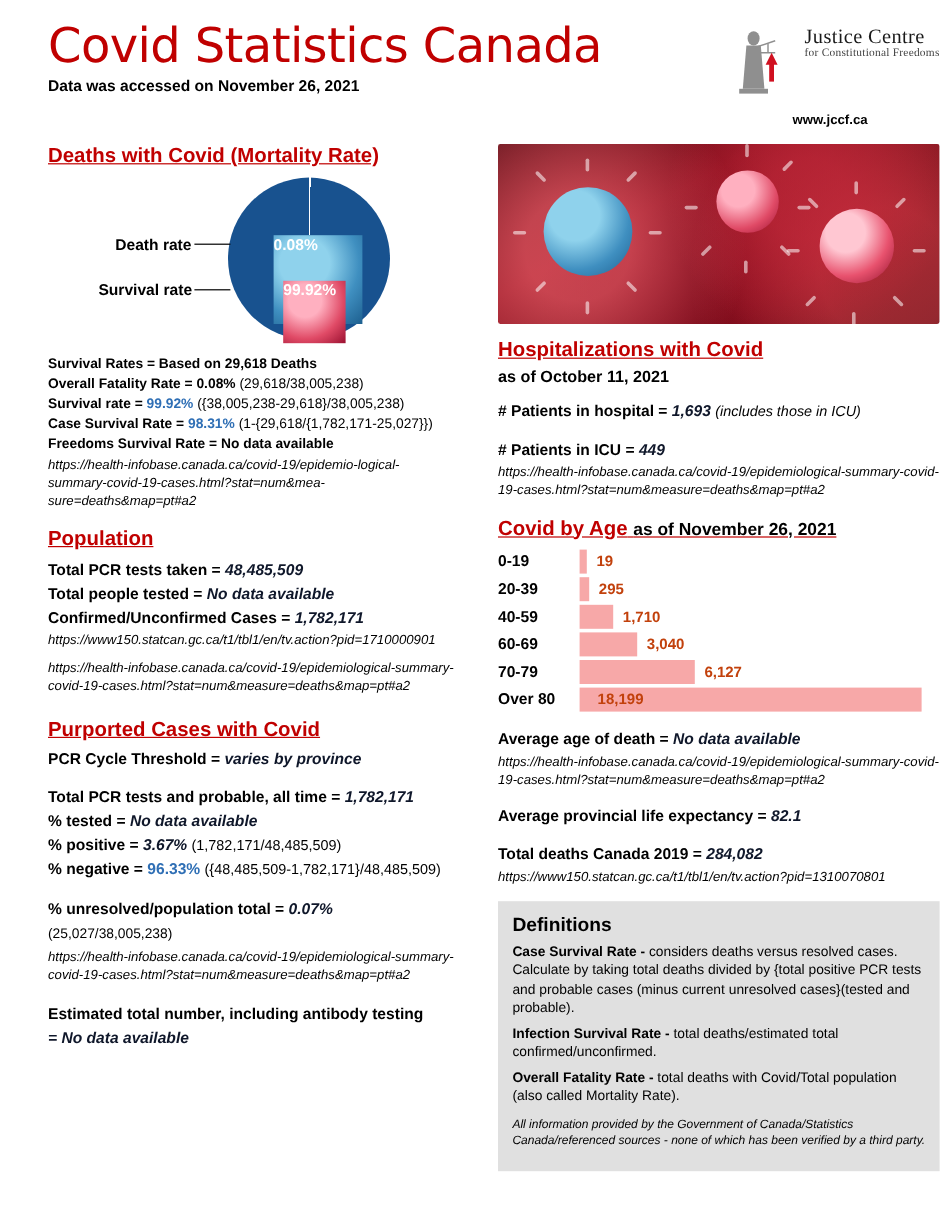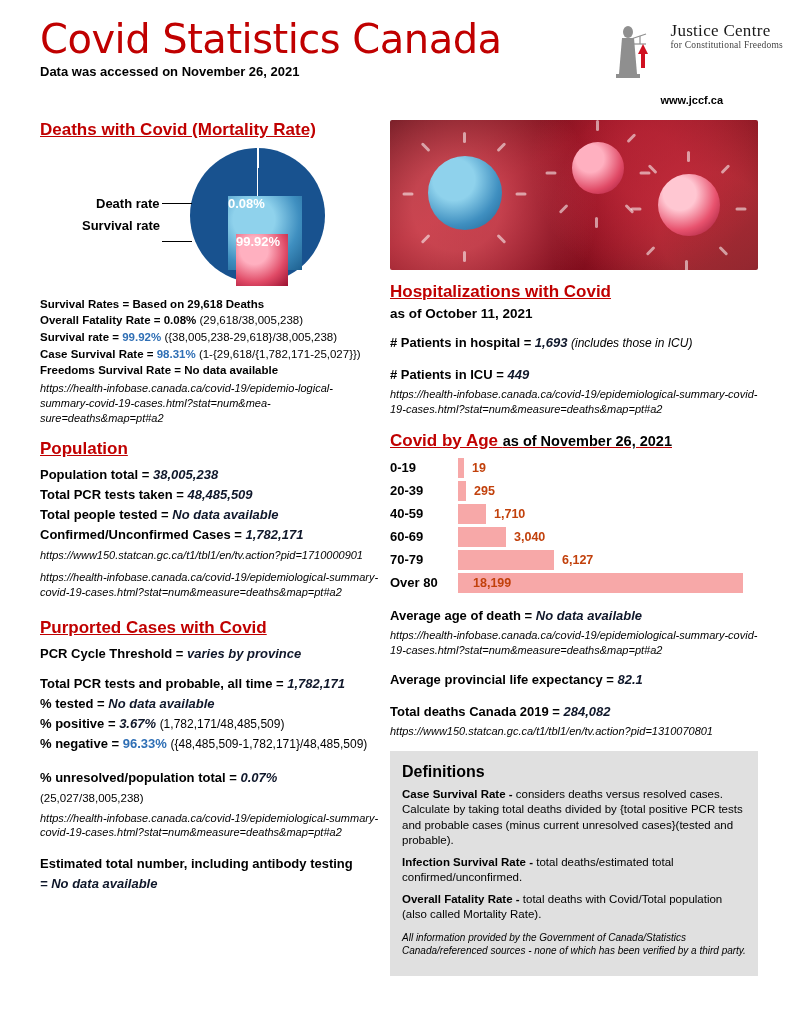--- a/index.html
+++ b/index.html
@@ -39,21 +39,21 @@
   }
   .logo-text-sub {
     font-family: "Liberation Serif", serif;
     font-size: 9.5px;
     color: #444;
     letter-spacing: .2px;
   }
   .logo-url { font-size: 11px; font-weight: bold; text-align: center; margin-top: 10px; }
 
   
-  .cols { display: flex; gap: 10px; margin-top: 14px; }
+  .cols { display: flex; gap: 35px; margin-top: 14px; }
   .col-left { width: 340px; }
   .col-right { width: 368px; }
 
   h2.sec {
     color: #c00000;
     font-size: 17px;
     font-weight: bold;
     text-decoration: underline;
     margin: 0 0 6px 0;
     line-height: 1.15;
@@ -62,21 +62,21 @@
   .sec-sub { font-size: 13.5px; font-weight: bold; margin: -2px 0 6px 0; }
 
   
   .pie-area { position: relative; height: 140px; margin: 4px 0 10px 0; }
   .pie-slice {
     position: absolute; left: 150px; top: 2px; width: 135px; height: 135px; border-radius: 50%;
     background: conic-gradient(#ffffff 0deg 1.2deg, #18528f 1.2deg 360deg);
   }
   .pie-lbl { position: absolute; font-size: 13px; font-weight: bold; }
   .pie-lbl.death { left: 56px; top: 50px; }
-  .pie-lbl.surv  { left: 42px; top: 72px; }
+  .pie-lbl.surv  { left: 42px; top: 88px; }
   .leader { position: absolute; height: 1px; background: #000; }
   .leader.l1 { left: 122px; top: 57px; width: 30px; }
   .leader.l2 { left: 122px; top: 95px; width: 30px; }
   .pie-val { position: absolute; color: #fff; font-size: 13px; font-weight: bold; }
   .pie-val.v1 { left: 188px; top: 50px; }
   .pie-val.v2 { left: 196px; top: 88px; }
 
   .stat-line { font-size: 11.5px; font-weight: bold; line-height: 1.45; }
   .stat-line .blue { color: #2f6fb5; }
   .stat-line .norm { font-weight: normal; }
@@ -205,24 +205,20 @@
         <div class="stat-line">
           <span>Freedoms Survival Rate =</span>
           <span>No data available</span>
         </div>
         <p class="url">https://health-infobase.canada.ca/covid-19/epidemio-logical-summary-covid-19-cases.html?stat=num&amp;mea-sure=deaths&amp;map=pt#a2</p>
       </div>
 
       <div class="block">
         <h2 class="sec">Population</h2>
         <div class="kv">
-          <span>Population total =</span>
-          <span class="red">38,005,238</span>
-        </div>
-        <div class="kv">
           <span>Total PCR tests taken =</span>
           <span class="red">48,485,509</span>
         </div>
         <div class="kv">
           <span>Total people tested =</span>
           <span class="red">No data available</span>
         </div>
         <div class="kv">
           <span>Confirmed/Unconfirmed Cases =</span>
           <span class="red">1,782,171</span>

